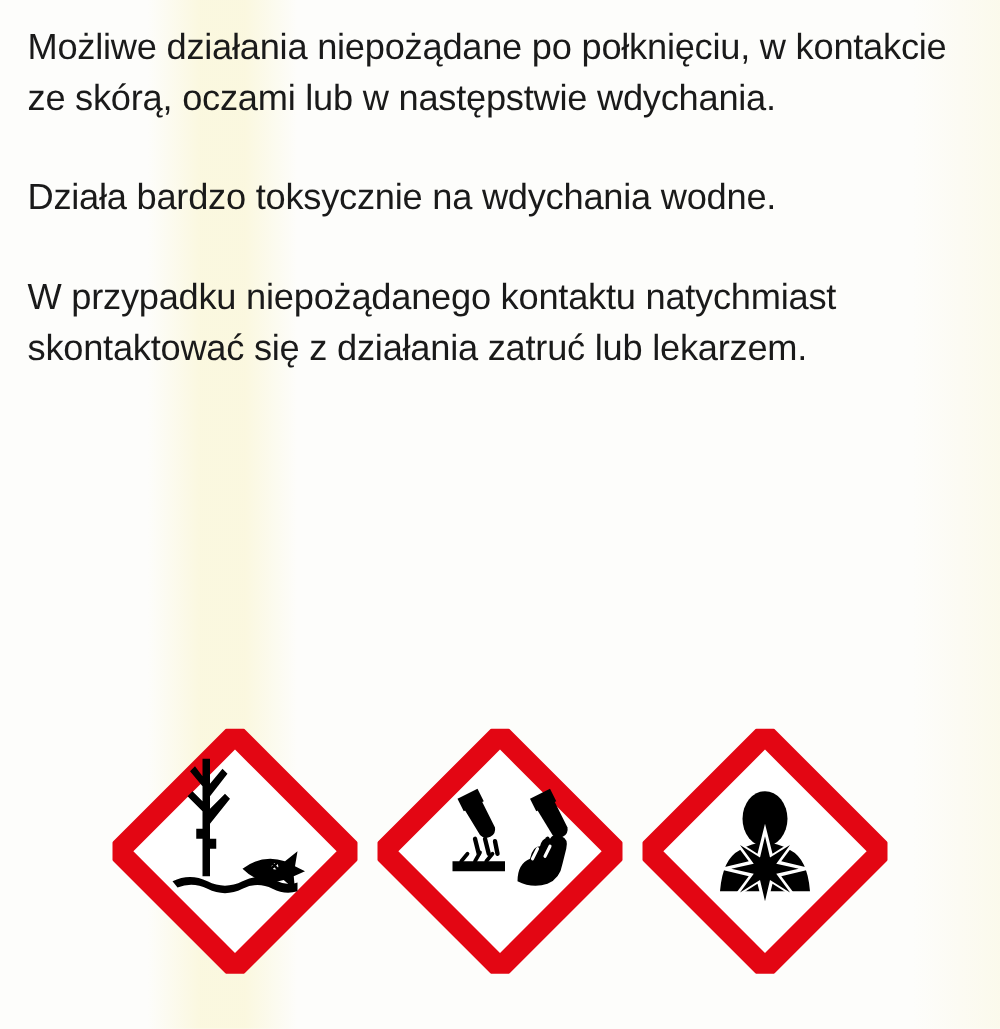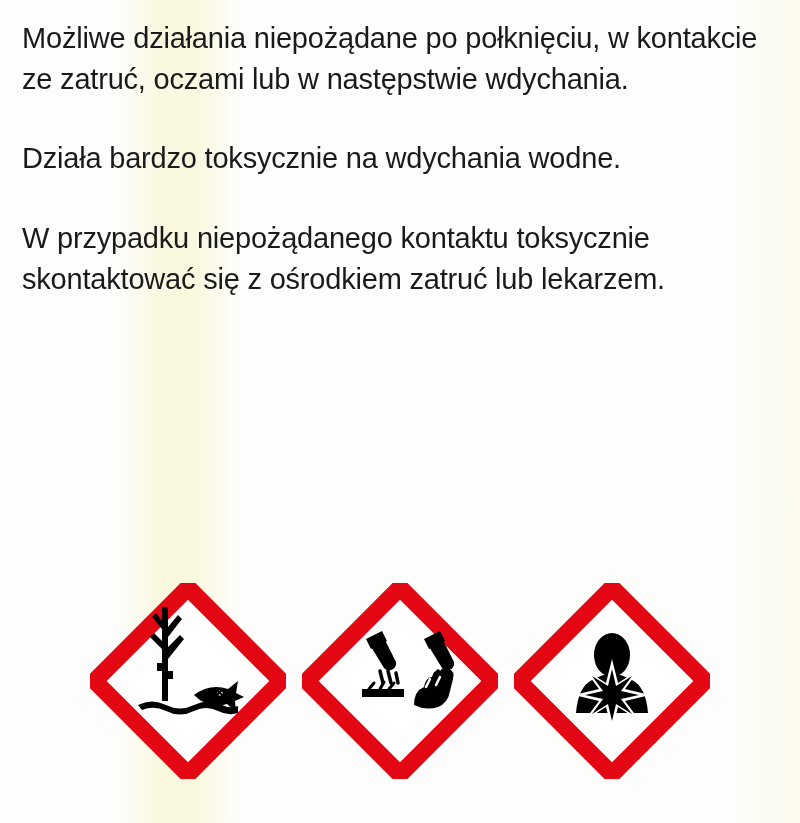--- a/index.html
+++ b/index.html
@@ -72,23 +72,23 @@
     display: block;
   }
 </style>
 </head>
 <body>
 
 <div class="bg-band"></div>
 <div class="bg-band2"></div>
 
 <div class="content">
-  <p class="para">Możliwe działania niepożądane po połknięciu, w kontakcie ze zatruć, oczami lub w następstwie wdychania.</p>
+  <p class="para">Możliwe działania niepożądane po połknięciu, w kontakcie ze skórą, oczami lub w następstwie wdychania.</p>
   <p class="para gap">Działa bardzo toksycznie na wdychania wodne.</p>
-  <p class="para gap">W przypadku niepożądanego kontaktu toksycznie skontaktować się z ośrodkiem zatruć lub lekarzem.</p>
+  <p class="para gap">W przypadku niepożądanego kontaktu natychmiast skontaktować się z działania zatruć lub lekarzem.</p>
 </div>
 
 <div class="pictograms">
 
   <div class="ghs">
     <svg viewBox="0 0 196 196" width="196" height="196" aria-hidden="true">
       <g transform="translate(98,98) rotate(45)">
         <rect x="-66" y="-66" width="132" height="132" fill="#ffffff" stroke="#E30613" stroke-width="17"></rect>
       </g>
       <g fill="#000000">

